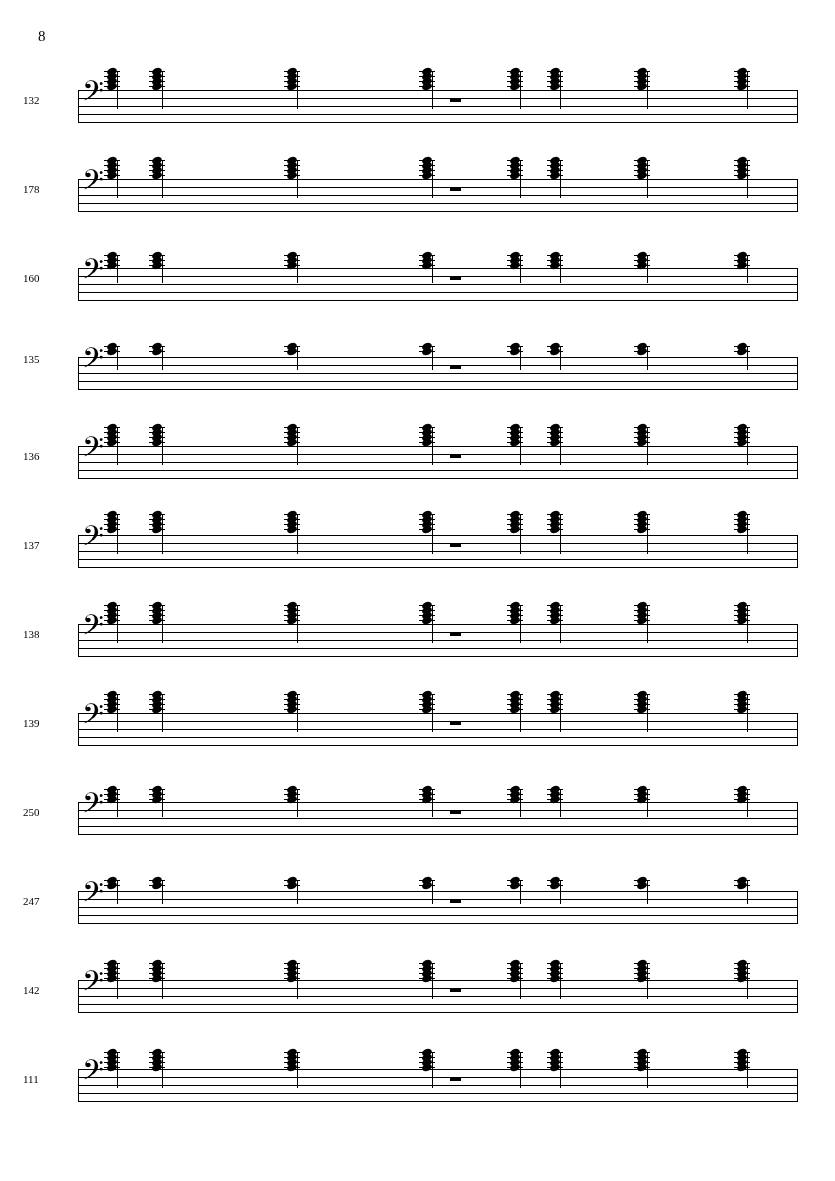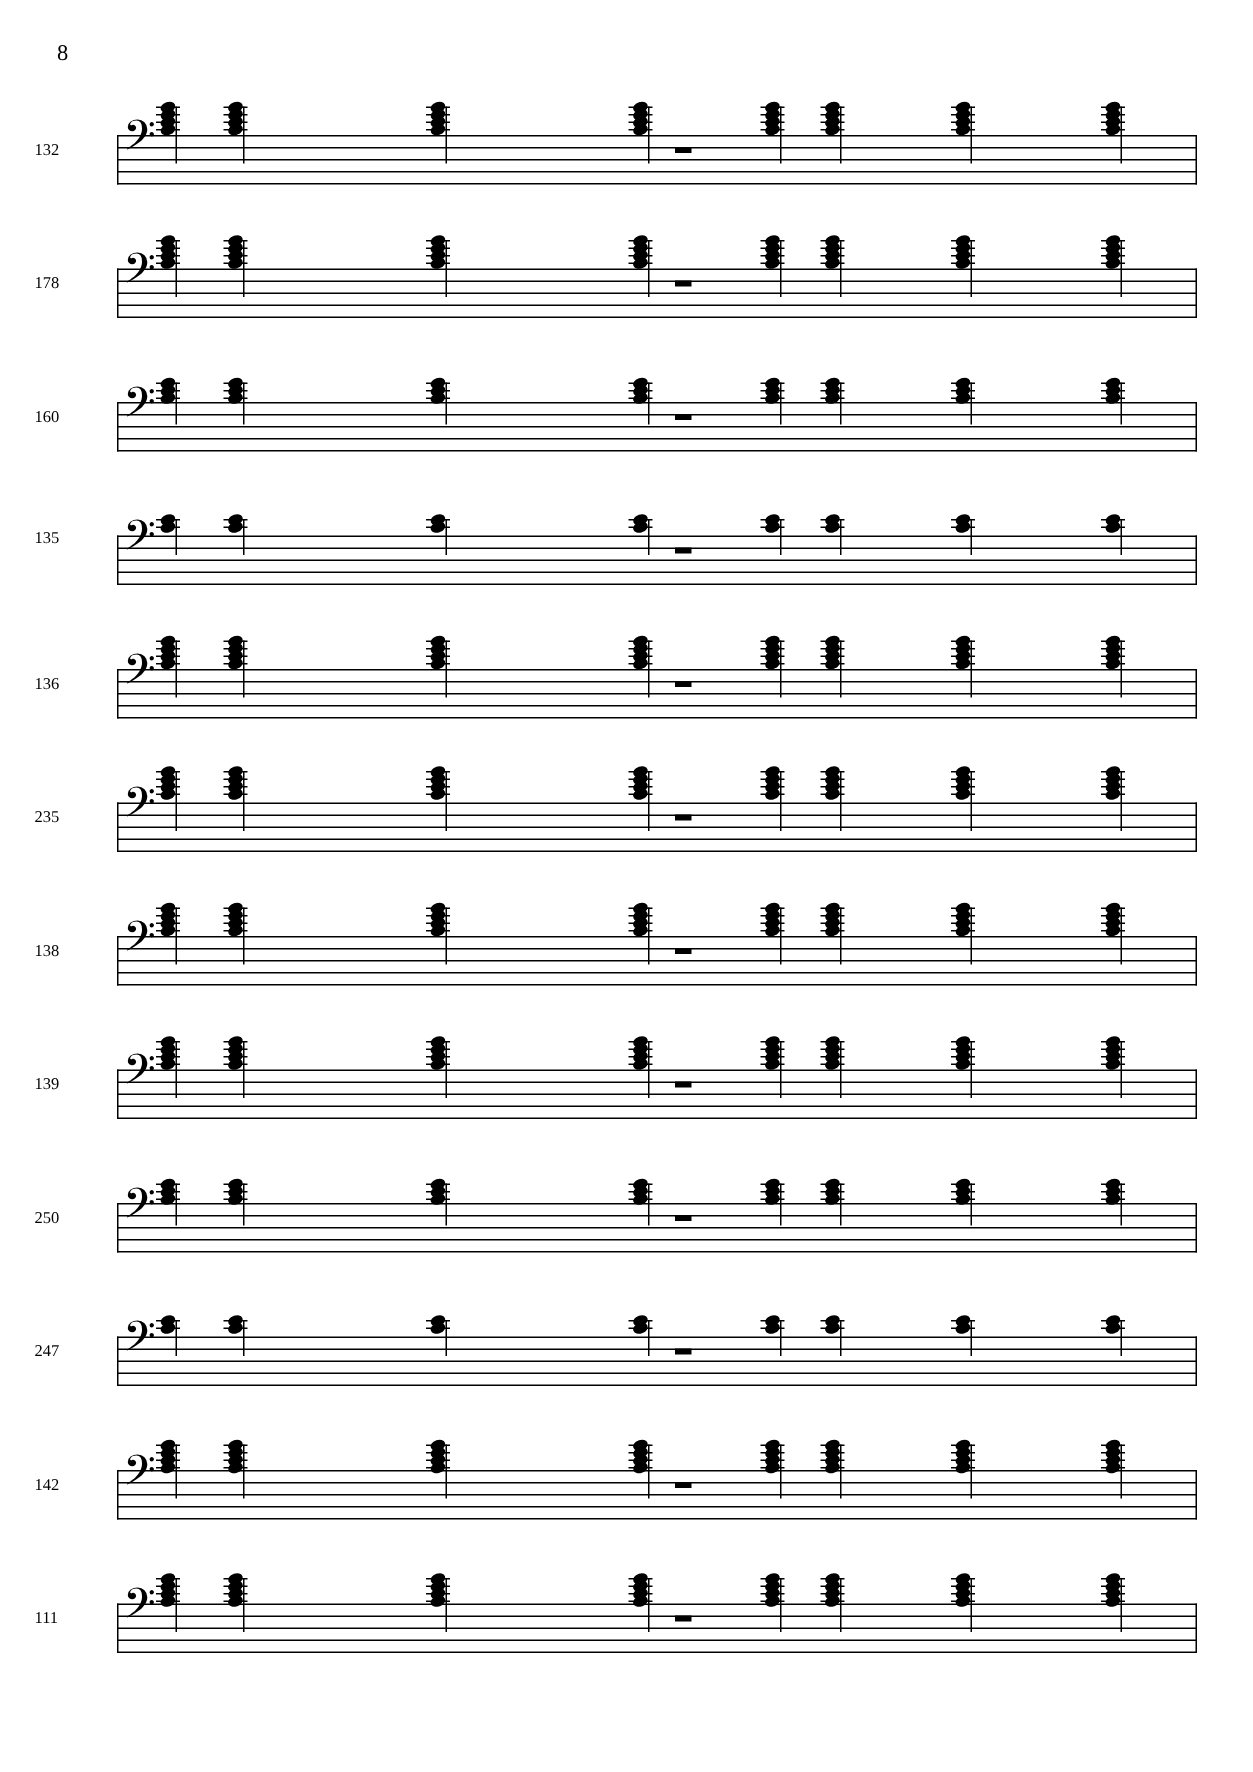--- a/index.html
+++ b/index.html
@@ -586,21 +586,21 @@
             <div class="ledger" style="top: -14px;"></div>
             <div class="nh" style="top: -12px;"></div>
             <div class="ledger" style="top: -9px;"></div>
             <div class="nh" style="top: -7px;"></div>
             <div class="ledger" style="top: -4px;"></div>
           </div>
           <div class="rest" style="left: 372px; top: 8px;"></div>
         </div>
       </div>
       <div class="system" style="height: 89px;">
-        <div class="measure-number" style="top: 34px;">235</div>
+        <div class="measure-number" style="top: 34px;">137</div>
         <div class="staff" style="top: 30px;">
           <div class="staff-line l0"></div>
           <div class="staff-line l1"></div>
           <div class="staff-line l2"></div>
           <div class="staff-line l3"></div>
           <div class="staff-line l4"></div>
           <div class="barline start"></div>
           <div class="barline end"></div>
           <div class="clef">𝄢</div>
           <div class="chord" style="left: 29px;">

